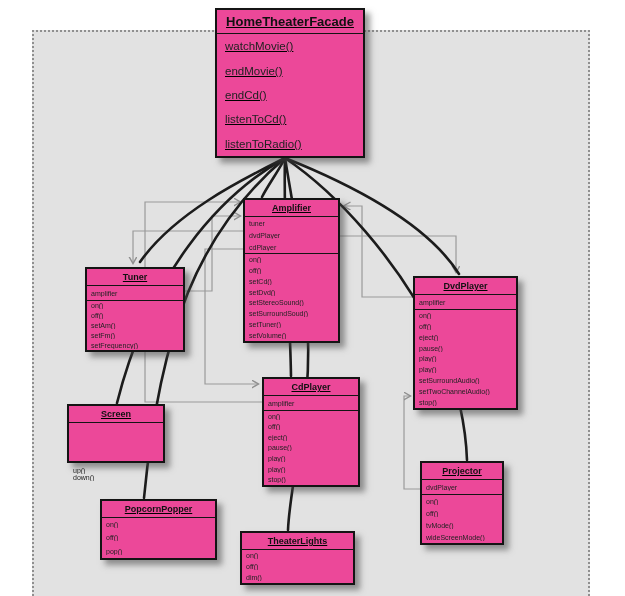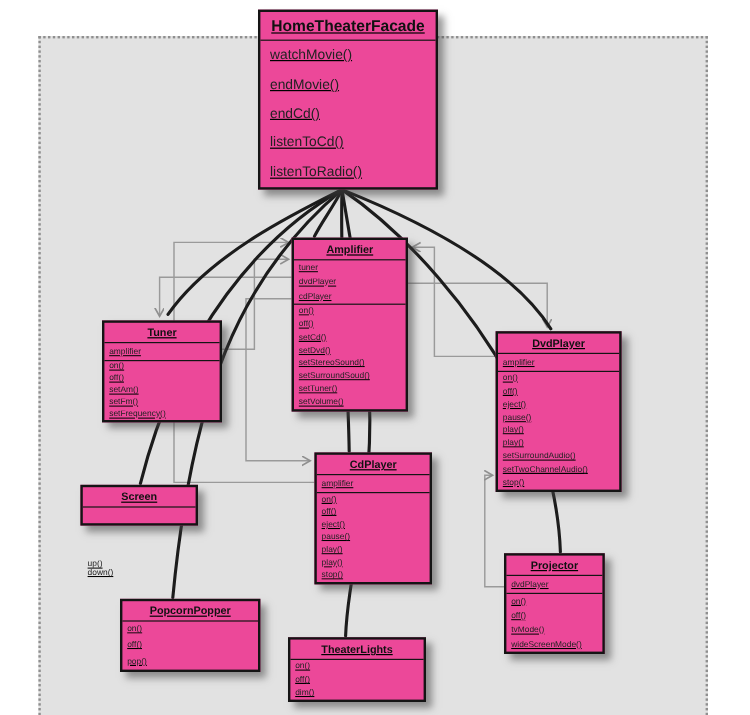--- a/index.html
+++ b/index.html
@@ -45,21 +45,21 @@
   .small .cls-title{height:16px;font-size:9px;}
   .small .row{font-size:7px;padding-left:4px;}
   .amplifier{left:243px;top:198px;width:97px;height:145px;}
   .amplifier .cls-attrs{height:36px;}
   .tuner{left:85px;top:267px;width:100px;height:85px;}
   .tuner .cls-attrs{height:14px;}
   .dvdplayer{left:413px;top:276px;width:105px;height:134px;}
   .dvdplayer .cls-attrs{height:14px;}
   .cdplayer{left:262px;top:377px;width:98px;height:110px;}
   .cdplayer .cls-attrs{height:14px;}
-  .screen{left:67px;top:404px;width:98px;height:34px;gap:44px;}
+  .screen{left:67px;top:404px;width:98px;height:59px;gap:44px;}
   .popcorn{left:100px;top:499px;width:117px;height:61px;}
   .theaterlights{left:240px;top:531px;width:115px;height:54px;}
   .projector{left:420px;top:461px;width:84px;height:84px;}
   .projector .cls-attrs{height:14px;}
 </style>
 </head>
 <body>
 
 <div class="panel"></div>
 

